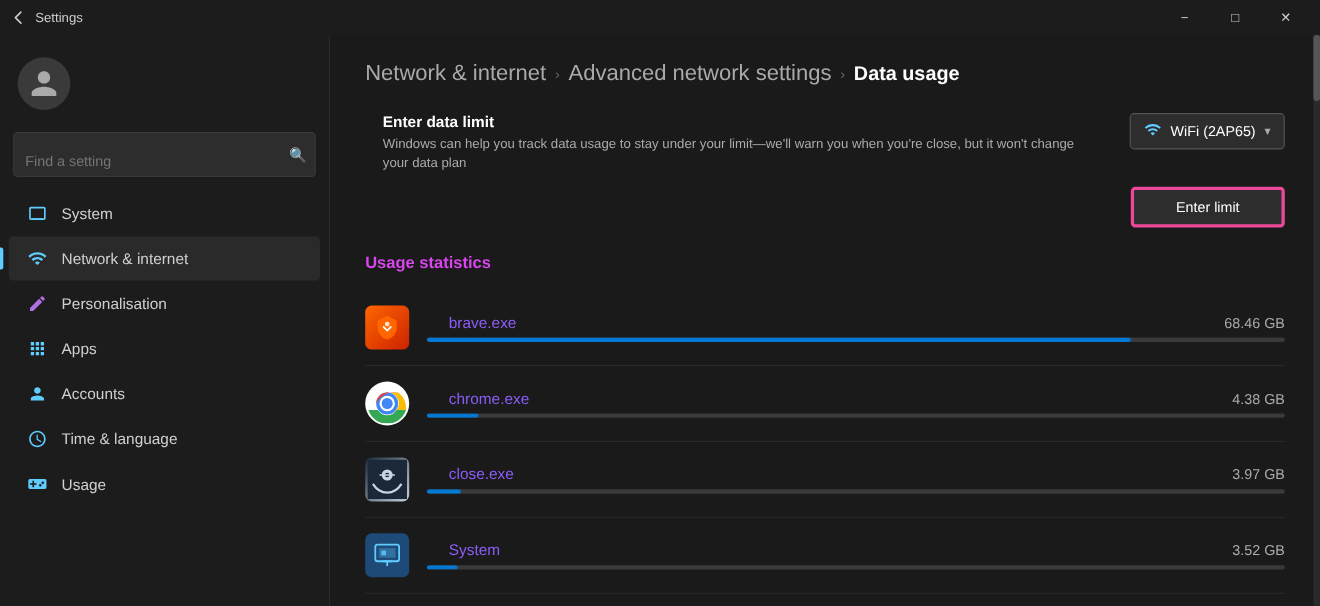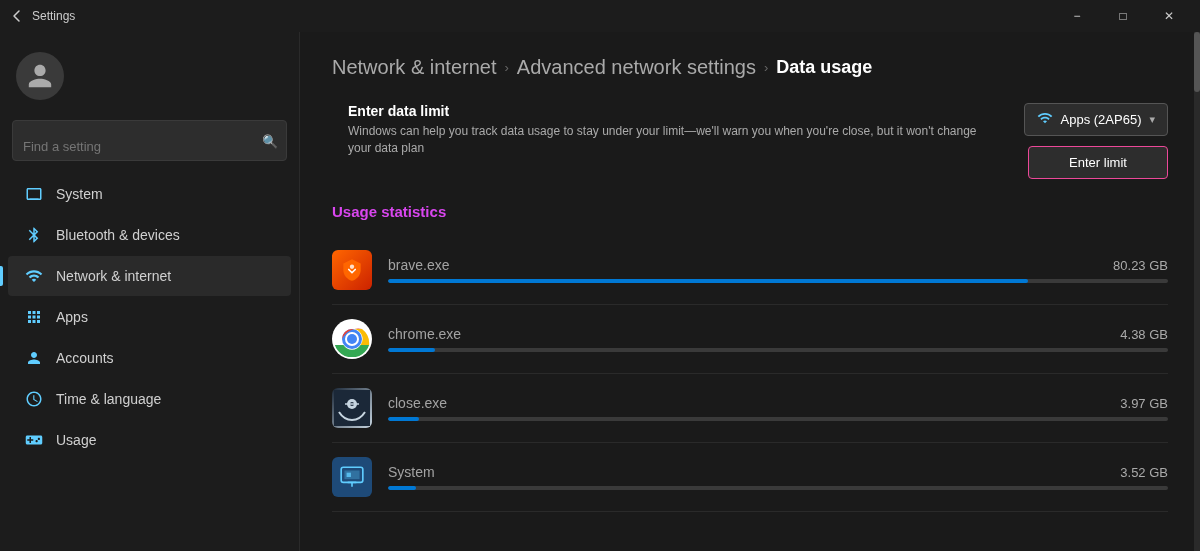--- a/index.html
+++ b/index.html
@@ -252,28 +252,29 @@
       gap: 8px;
       cursor: pointer;
       font-size: 13px;
       color: #fff;
       min-width: 140px;
     }
     .wifi-icon { color: #60cdff; font-size: 14px; }
     .chevron-icon { margin-left: auto; color: #aaa; font-size: 11px; }
     .enter-limit-btn {
       background: #2d2d2d;
-      border: 1px solid #ec4899;
+      border: 3px solid #ec4899;
       border-radius: 4px;
       padding: 8px 16px;
       color: #ffffff;
       font-size: 13px;
       cursor: pointer;
       min-width: 140px;
       text-align: center;
+      margin-top: 24px;
     }
 
     
     .usage-title {
       font-size: 15px;
       font-weight: 600;
       color: #d946ef;
       margin-bottom: 16px;
     }
     .usage-list {
@@ -302,21 +303,22 @@
       flex: 1;
     }
     .app-name-row {
       display: flex;
       align-items: center;
       justify-content: space-between;
       margin-bottom: 6px;
     }
     .app-name {
       font-size: 14px;
-      color: #a3a3a3;
+      color: #8b5cf6;
+      margin-left: 20px;
     }
     .app-size {
       font-size: 13px;
       color: #aaa;
     }
     .progress-bar-bg {
       width: 100%;
       height: 4px;
       background: #3a3a3a;
       border-radius: 2px;
@@ -373,35 +375,35 @@
     <nav class="nav-items">
       <div class="nav-item">
         <span class="nav-icon system">
           <svg width="18" height="18" viewBox="0 0 24 24" fill="#60cdff">
               <path d="M20 4H4c-1.1 0-2 .9-2 2v12c0 1.1.9 2 2 2h16c1.1 0 2-.9 2-2V6c0-1.1-.9-2-2-2zm0 14H4V6h16v12z"></path>
               <path d="M6 18h12v2H6z"></path>
             </svg>
         </span>
         <span class="nav-item-label">System</span>
       </div>
-      <div class="nav-item">
-        <span class="nav-icon bluetooth">
-          <svg width="18" height="18" viewBox="0 0 24 24" fill="#60cdff">
-              <path d="M17.71 7.71L12 2h-1v7.59L6.41 5 5 6.41 10.59 12 5 17.59 6.41 19 11 14.41V22h1l5.71-5.71-4.3-4.29 4.3-4.29zM13 5.83l1.88 1.88L13 9.59V5.83zm1.88 10.46L13 18.17v-3.76l1.88 1.88z"></path>
-            </svg>
-        </span>
-        <span class="nav-item-label">Bluetooth &amp; devices</span>
-      </div>
       <div class="nav-item active">
         <span class="nav-icon network">
           <svg width="18" height="18" viewBox="0 0 24 24" fill="#60cdff">
               <path d="M1 9l2 2c4.97-4.97 13.03-4.97 18 0l2-2C16.93 2.93 7.08 2.93 1 9zm8 8l3 3 3-3c-1.65-1.66-4.34-1.66-6 0zm-4-4l2 2c2.76-2.76 7.24-2.76 10 0l2-2C15.14 9.14 8.87 9.14 5 13z"></path>
             </svg>
         </span>
         <span class="nav-item-label">Network &amp; internet</span>
+      </div>
+      <div class="nav-item">
+        <span class="nav-icon personalisation">
+          <svg width="18" height="18" viewBox="0 0 24 24" fill="#b06fe4">
+              <path d="M3 17.25V21h3.75L17.81 9.94l-3.75-3.75L3 17.25zM20.71 7.04c.39-.39.39-1.02 0-1.41l-2.34-2.34c-.39-.39-1.02-.39-1.41 0l-1.83 1.83 3.75 3.75 1.83-1.83z"></path>
+            </svg>
+        </span>
+        <span class="nav-item-label">Personalisation</span>
       </div>
       <div class="nav-item">
         <span class="nav-icon apps">
           <svg width="18" height="18" viewBox="0 0 24 24" fill="#60cdff">
               <path d="M4 8h4V4H4v4zm6 12h4v-4h-4v4zm-6 0h4v-4H4v4zm0-6h4v-4H4v4zm6 0h4v-4h-4v4zm6-10v4h4V4h-4zm-6 4h4V4h-4v4zm6 6h4v-4h-4v4zm0 6h4v-4h-4v4z"></path>
             </svg>
         </span>
         <span class="nav-item-label">Apps</span>
       </div>
       <div class="nav-item">
@@ -446,42 +448,42 @@
         <div class="data-limit-title">Enter data limit</div>
         <div class="data-limit-desc">Windows can help you track data usage to stay under your limit—we'll warn you when you're close, but it won't change your data plan</div>
       </div>
       <div class="wifi-dropdown-area">
         <div class="wifi-dropdown">
           <span class="wifi-icon">
             <svg width="16" height="16" viewBox="0 0 24 24" fill="#60cdff">
                 <path d="M1 9l2 2c4.97-4.97 13.03-4.97 18 0l2-2C16.93 2.93 7.08 2.93 1 9zm8 8l3 3 3-3c-1.65-1.66-4.34-1.66-6 0zm-4-4l2 2c2.76-2.76 7.24-2.76 10 0l2-2C15.14 9.14 8.87 9.14 5 13z"></path>
               </svg>
           </span>
-          <span>Apps (2AP65)</span>
+          <span>WiFi (2AP65)</span>
           <span class="chevron-icon">▾</span>
         </div>
         <button class="enter-limit-btn">Enter limit</button>
       </div>
     </div>
 
     <div class="usage-title">Usage statistics</div>
     <div class="usage-list">
 
       <div class="usage-item">
         <div class="app-icon brave-icon">
           <svg width="26" height="26" viewBox="0 0 24 24" fill="none">
             <path d="M12 2L4 6v6c0 4.5 3.2 8.7 8 10 4.8-1.3 8-5.5 8-10V6L12 2z" fill="#ff6600"></path>
             <path d="M9 11.5l3 3 3-3" stroke="white" stroke-width="1.5" fill="none" stroke-linecap="round"></path>
             <circle cx="12" cy="9" r="2" fill="white" opacity="0.8"></circle>
           </svg>
         </div>
         <div class="app-details">
           <div class="app-name-row">
             <span class="app-name">brave.exe</span>
-            <span class="app-size">80.23 GB</span>
+            <span class="app-size">68.46 GB</span>
           </div>
           <div class="progress-bar-bg">
             <div class="progress-bar-fill" style="width: 82%"></div>
           </div>
         </div>
       </div>
 
       <div class="usage-item">
         <div class="app-icon" style="background: #fff; border-radius: 50%; overflow:hidden; position:relative;">
           <svg width="36" height="36" viewBox="0 0 36 36">

